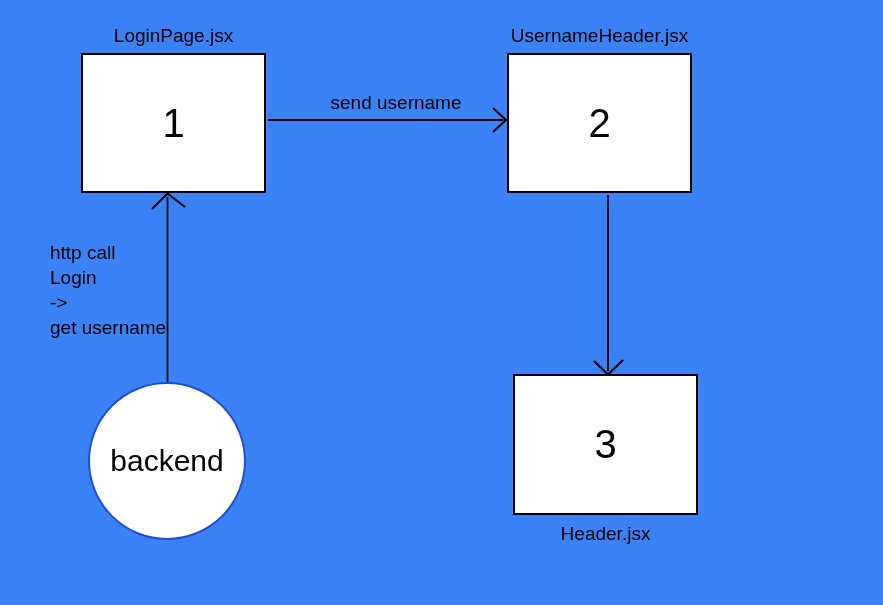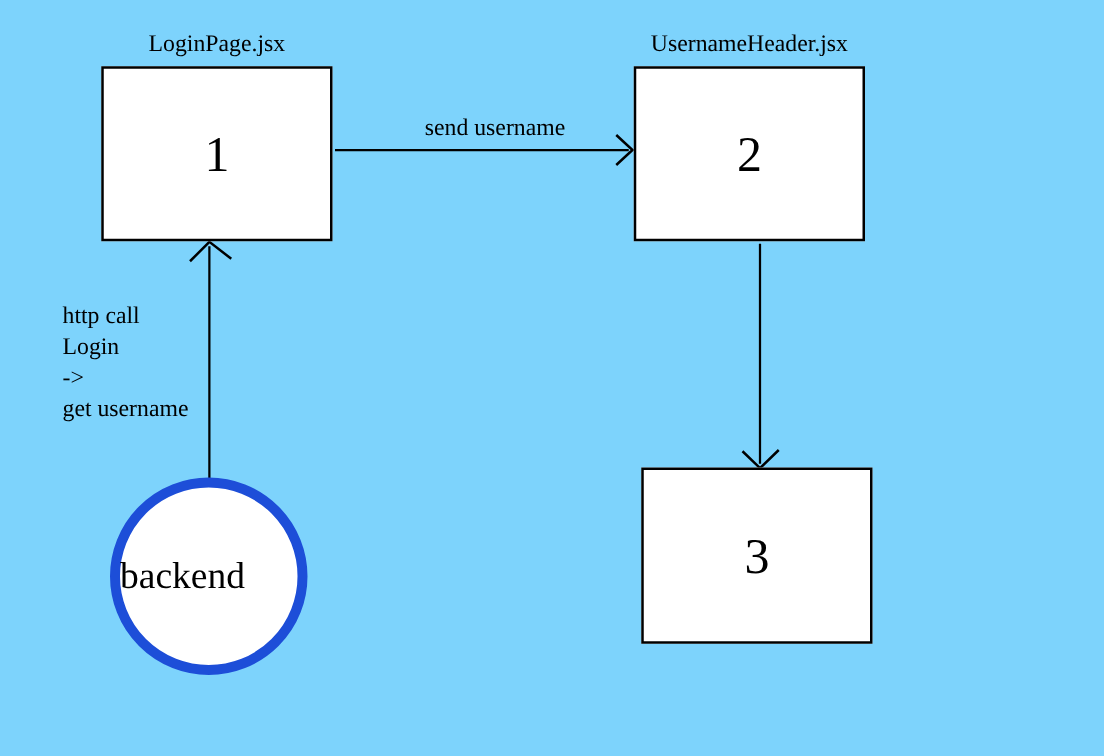--- a/index.html
+++ b/index.html
@@ -1,21 +1,21 @@
 <!DOCTYPE html>
 <html><head>
 <meta charset="utf-8">
 <style>
   html, body { margin: 0; padding: 0; background: #ffffff; }
   .canvas {
     position: relative;
     width: 883px;
     height: 605px;
-    background: #7dd3fc;
-    font-family: Liberation Serif, serif;
+    background: #3b82f6;
+    font-family: Liberation Sans, sans-serif;
     color: #000000;
     overflow: hidden;
   }
   .arrows {
     position: absolute;
     left: 0; top: 0;
     width: 883px; height: 605px;
   }
   .arrows line, .arrows polyline {
     stroke: #000000;
@@ -34,25 +34,26 @@
   }
   .node-box .num { font-size: 40px; }
   #box-login    { left: 81px;  top: 53px;  width: 185px; height: 140px; }
   #box-username { left: 507px; top: 53px;  width: 185px; height: 140px; }
   #box-header   { left: 513px; top: 374px; width: 185px; height: 141px; }
   .node-circle {
     position: absolute;
     left: 88px; top: 382px;
     width: 158px; height: 158px;
     box-sizing: border-box;
-    border: 8px solid #1d4ed8;
+    border: 2px solid #1d4ed8;
     border-radius: 50%;
     background: #ffffff;
     display: flex;
     align-items: center;
+    justify-content: center;
     font-size: 30px;
   }
   .shape-title {
     position: absolute;
     font-size: 19px;
     line-height: 22px;
     text-align: center;
     white-space: nowrap;
   }
   #title-login    { left: 81px;  top: 25px;  width: 185px; }
@@ -94,20 +95,21 @@
   </div>
 
   <div class="shape-title" id="title-username">UsernameHeader.jsx</div>
   <div class="node-box" id="box-username">
     <span class="num">2</span>
   </div>
 
   <div class="node-box" id="box-header">
     <span class="num">3</span>
   </div>
+  <div class="shape-title" id="title-header">Header.jsx</div>
 
   <div class="node-circle">
     <span>backend</span>
   </div>
 
   <div class="edge-label" id="label-send">send username</div>
 
   <div class="edge-label" id="label-http">
     <div>http call</div>
     <div>Login</div>

